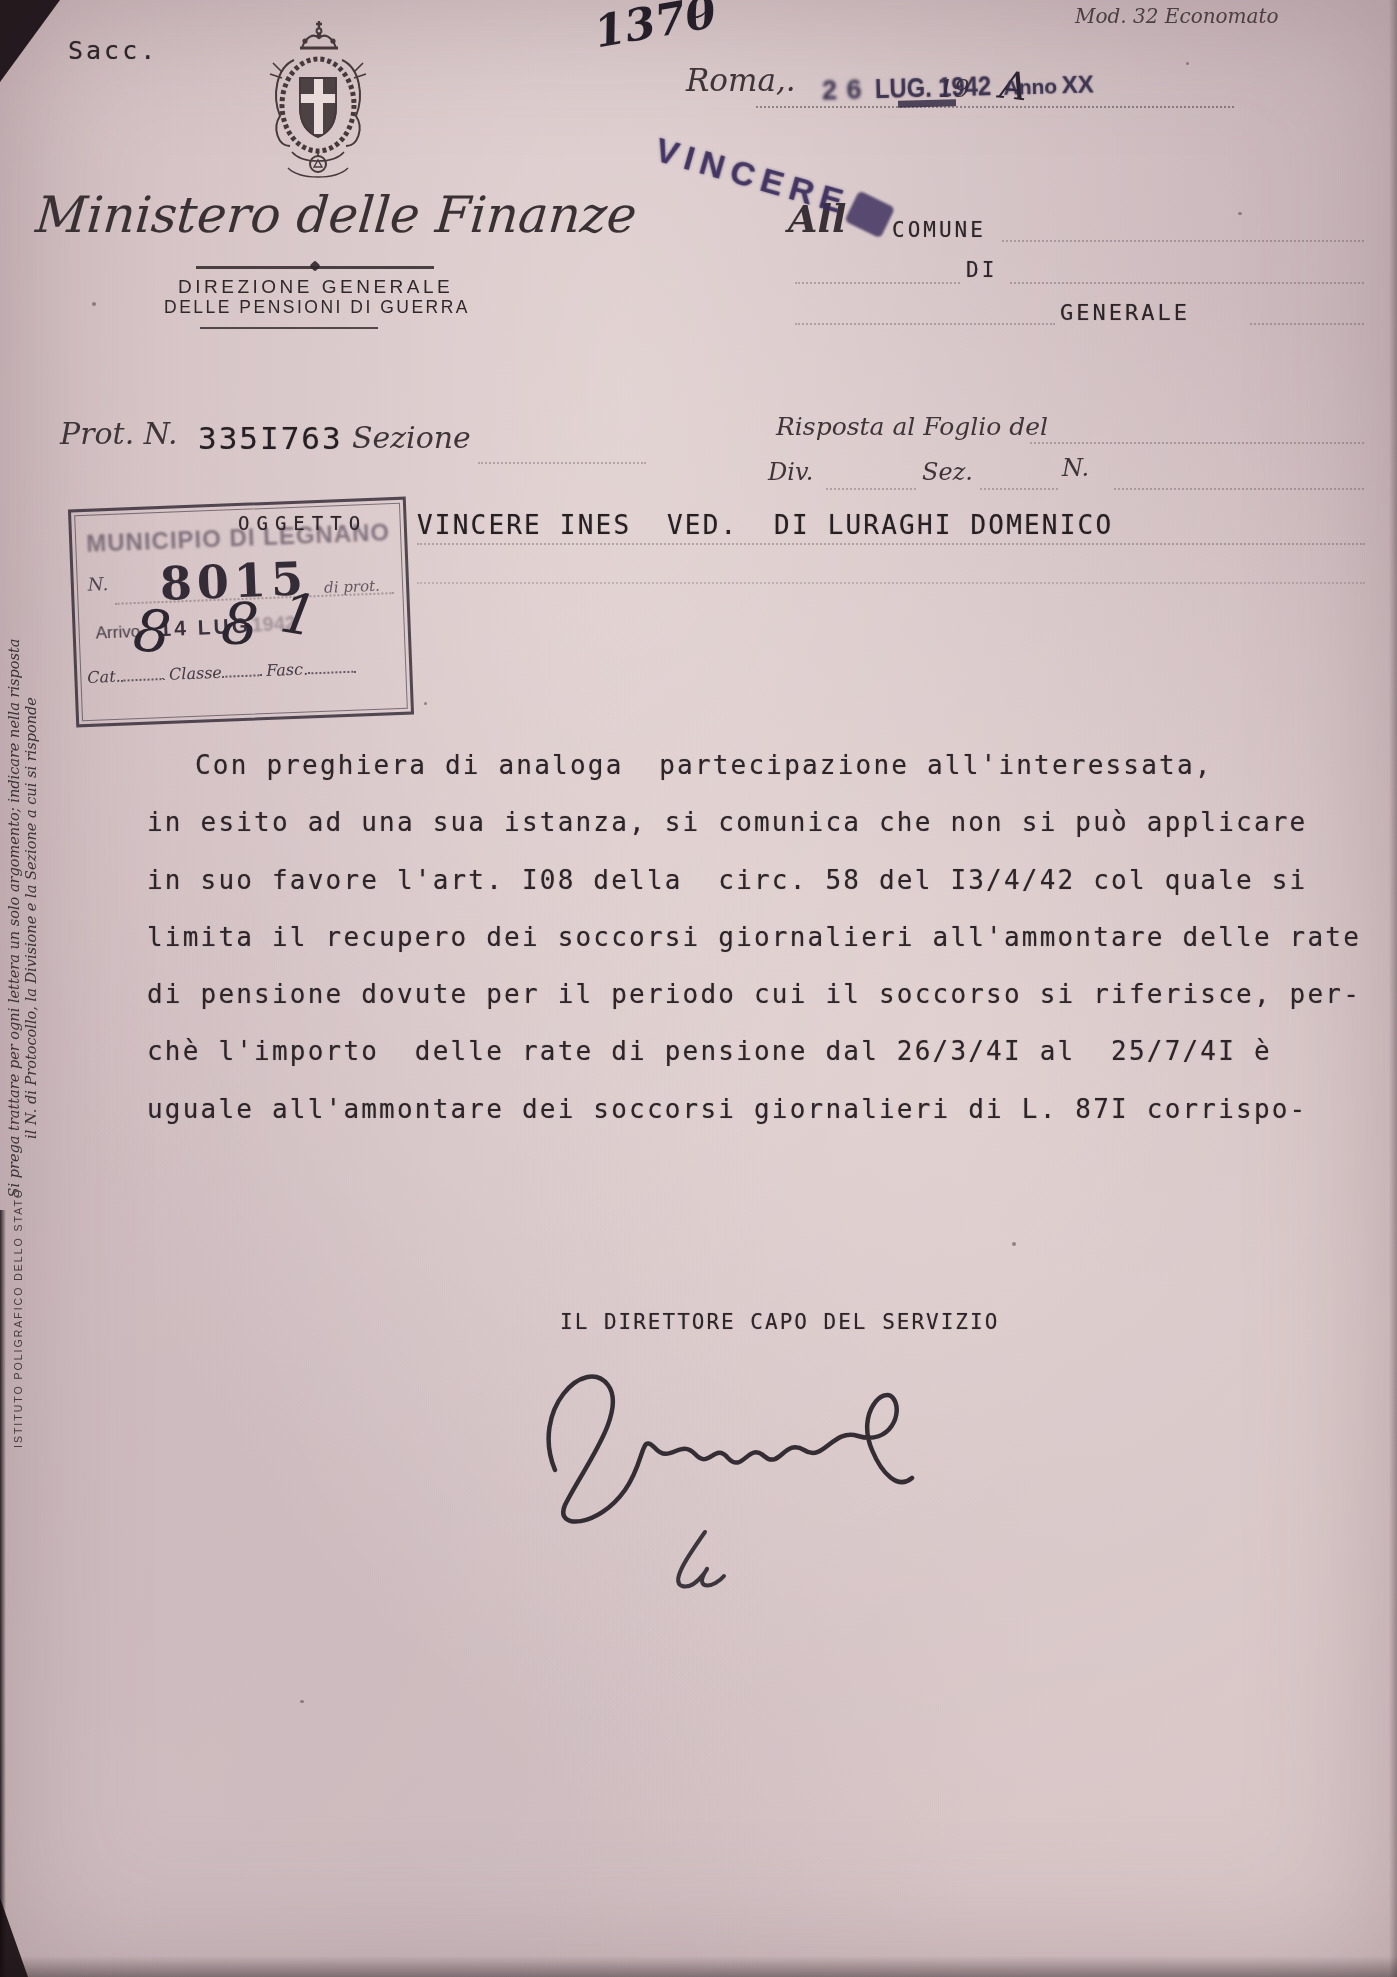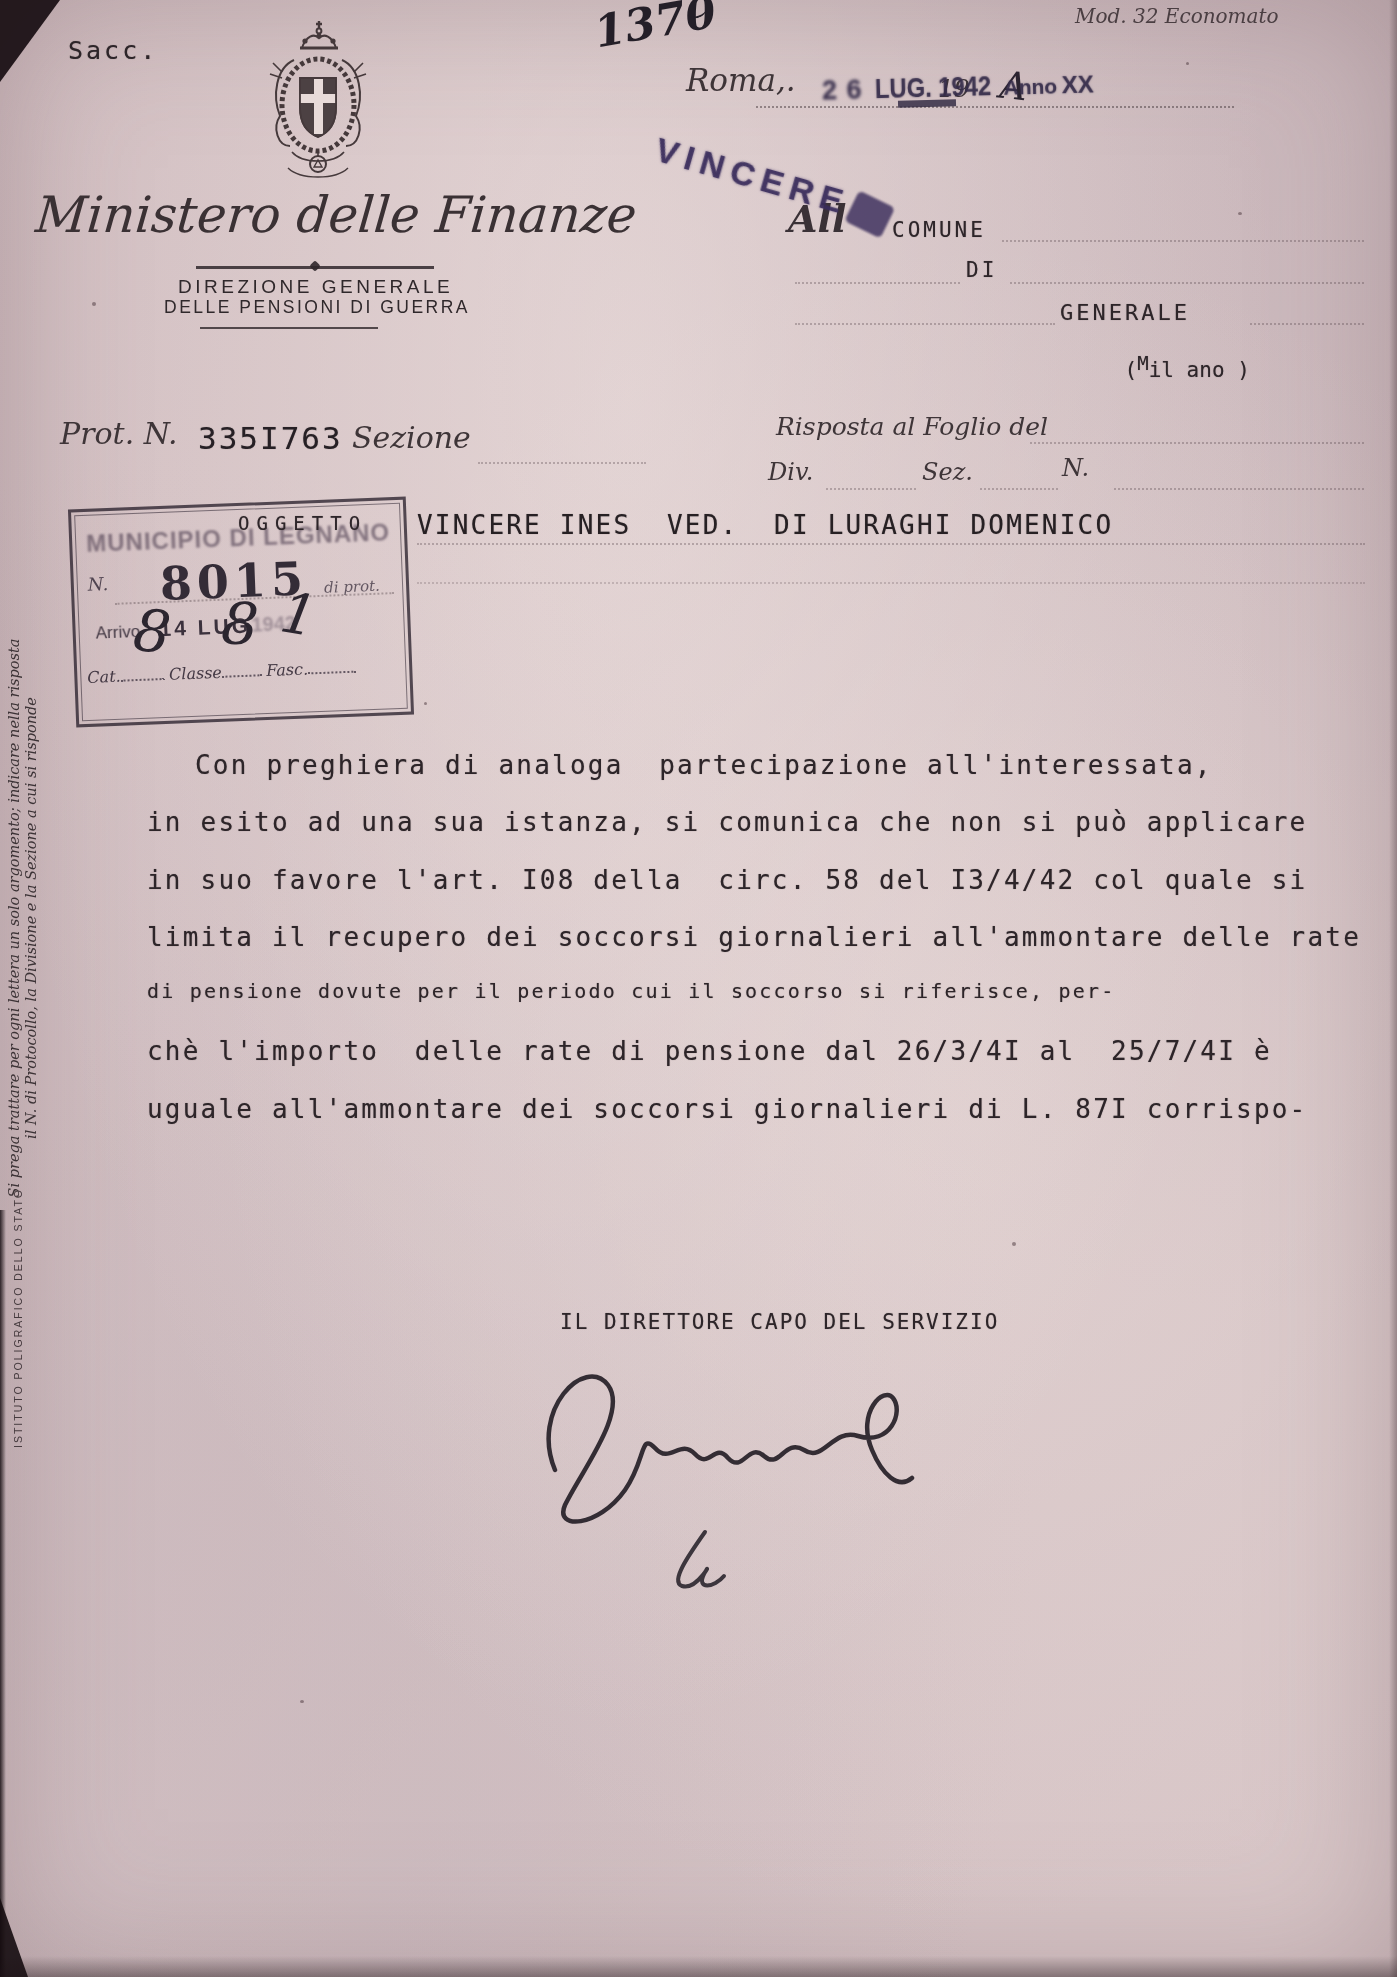--- a/index.html
+++ b/index.html
@@ -93,23 +93,20 @@
   </div>
 
   <div class="abs typew" style="left:892px; top:218px; font-size:21px; letter-spacing:3px;">COMUNE</div>
   <div class="abs dotline faint" style="left:1002px; top:238px; width:362px;"></div>
   <div class="abs typew" style="left:966px; top:258px; font-size:21px; letter-spacing:3px;">DI</div>
   <div class="abs dotline faint" style="left:795px; top:280px; width:165px;"></div>
   <div class="abs dotline faint" style="left:1010px; top:280px; width:354px;"></div>
   <div class="abs dotline faint" style="left:795px; top:321px; width:260px;"></div>
   <div class="abs typew" style="left:1060px; top:300px; font-size:22px; letter-spacing:3px;">GENERALE</div>
   <div class="abs dotline faint" style="left:1250px; top:321px; width:114px;"></div>
-  <div class="abs typew" style="left:1074px; top:334px; font-size:21px;">
-    <span>(</span><span style="position:relative; top:-7px; font-size:19px;">M</span><span>il ano )</span>
-  </div>
 
   <div class="abs script" style="left:60px; top:416px; font-size:30px;">Prot. N.</div>
   <div class="abs typew" style="left:198px; top:420px; font-size:31px; letter-spacing:2px; color:#262025;">335I763</div>
   <div class="abs script" style="left:352px; top:420px; font-size:30px;">Sezione</div>
   <div class="abs dotline faint" style="left:478px; top:460px; width:168px;"></div>
 
   <div class="abs script" style="left:776px; top:412px; font-size:25px;">Risposta al Foglio del</div>
   <div class="abs dotline faint" style="left:1030px; top:440px; width:334px;"></div>
   <div class="abs script" style="left:768px; top:458px; font-size:24px;">Div.</div>
   <div class="abs dotline faint" style="left:826px; top:486px; width:90px;"></div>
@@ -142,21 +139,21 @@
 
   <div class="abs typew" style="left:238px; top:512px; font-size:19px; letter-spacing:7px;text-align:right;">OGGETTO</div>
   <div class="abs typew" style="left:417px; top:510px; font-size:26px; letter-spacing:2.2px; color:#262023;">VINCERE INES  VED.  DI LURAGHI DOMENICO</div>
   <div class="abs dotline faint" style="left:417px; top:541px; width:948px;"></div>
   <div class="abs dotline faint" style="left:417px; top:580px; width:948px; opacity:.7;"></div>
 
   <div class="abs typew" style="left:195px; top:750px; font-size:26px; letter-spacing:2.2px;">Con preghiera di analoga  partecipazione all'interessata,</div>
   <div class="abs typew" style="left:147px; top:807px; font-size:26px; letter-spacing:2.2px;">in esito ad una sua istanza, si comunica che non si può applicare</div>
   <div class="abs typew" style="left:147px; top:865px; font-size:26px; letter-spacing:2.2px;">in suo favore l'art. I08 della  circ. 58 del I3/4/42 col quale si</div>
   <div class="abs typew" style="left:147px; top:922px; font-size:26px; letter-spacing:2.2px;">limita il recupero dei soccorsi giornalieri all'ammontare delle rate</div>
-  <div class="abs typew" style="left:147px; top:979px; font-size:20px; letter-spacing:2.2px;">di pensione dovute per il periodo cui il soccorso si riferisce, per-</div>
+  <div class="abs typew" style="left:147px; top:979px; font-size:26px; letter-spacing:2.2px;">di pensione dovute per il periodo cui il soccorso si riferisce, per-</div>
   <div class="abs typew" style="left:147px; top:1036px; font-size:26px; letter-spacing:2.2px;">chè l'importo  delle rate di pensione dal 26/3/4I al  25/7/4I è</div>
   <div class="abs typew" style="left:147px; top:1094px; font-size:26px; letter-spacing:2.2px;">uguale all'ammontare dei soccorsi giornalieri di L. 87I corrispo-</div>
 
   <div class="abs typew" style="left:560px; top:1310px; font-size:21px; letter-spacing:2px;">IL DIRETTORE CAPO DEL SERVIZIO</div>
 
   <div class="abs" style="left:500px; top:1320px;">
     <svg width="440" height="280" viewBox="0 0 440 280" fill="none" stroke="#211c24" stroke-width="4.5" stroke-linecap="round">
       <path d="M55,150 C30,90 85,35 108,65 C128,92 82,150 65,185 C54,210 98,208 125,170 C146,140 140,112 155,128 C170,145 180,118 195,134 C210,150 214,122 228,138 C243,154 248,122 264,136 C280,150 284,118 304,130 C324,143 332,108 358,116 C390,126 404,92 393,78 C384,66 356,92 372,130 C382,154 398,170 412,158" opacity=".9"></path>
       <path d="M205,212 C188,236 170,262 182,266 C198,271 214,236 204,254 C196,270 214,268 224,256" opacity=".85" stroke-width="4"></path>
     </svg>

